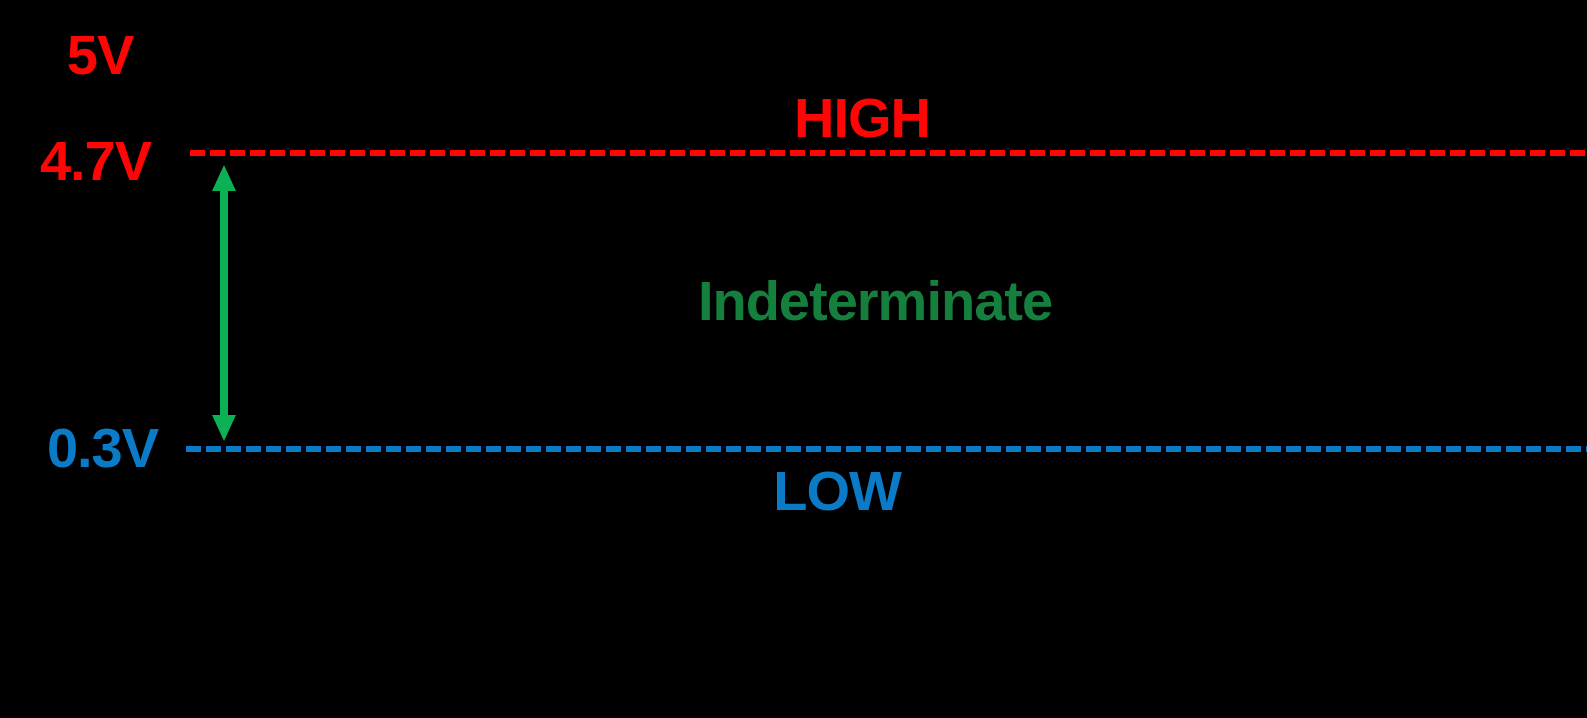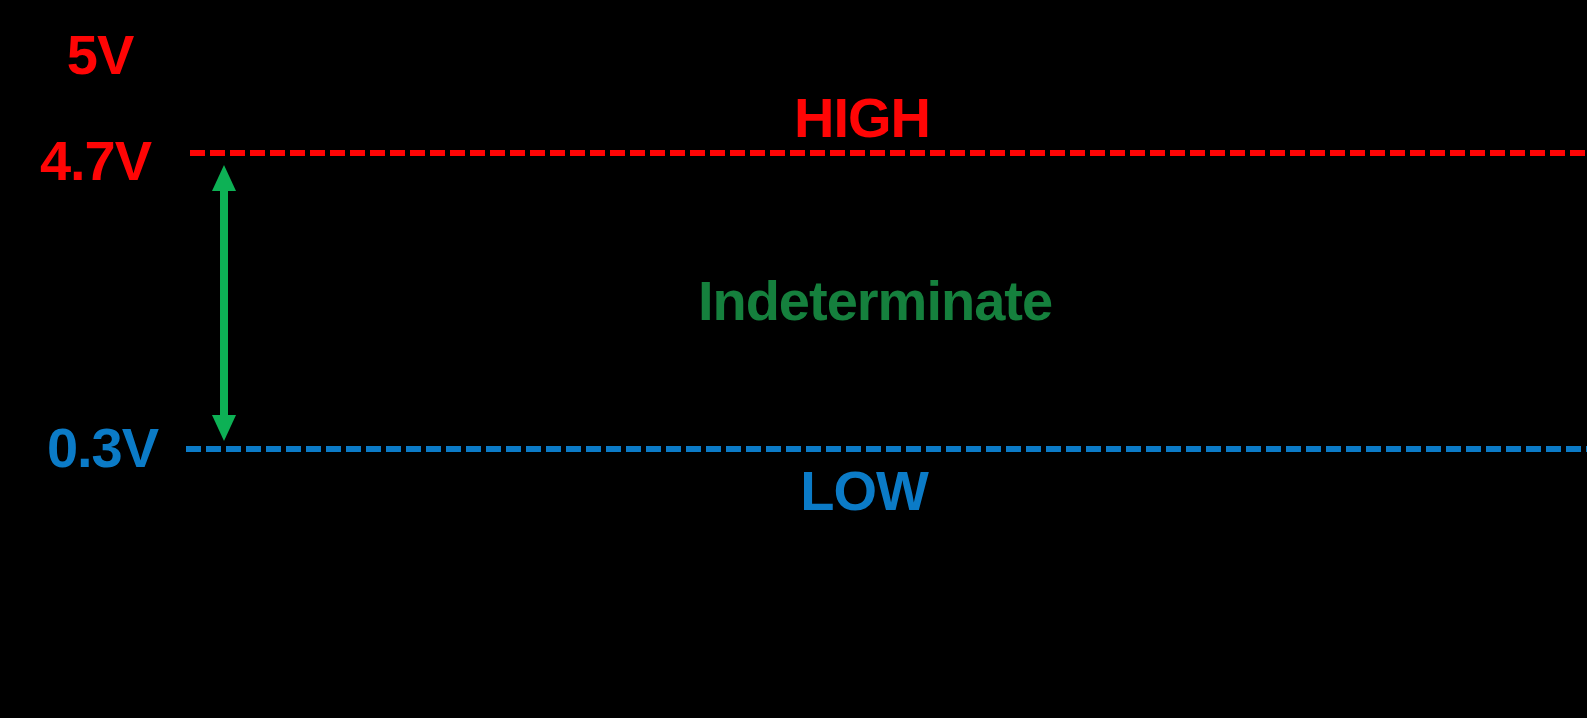--- a/index.html
+++ b/index.html
@@ -53,21 +53,21 @@
     left: 204px;
     top: 165px;
   }
 
   
   .supply-label        { left: 60px;  top: 27px;  width: 80px;  }
   .high-thresh-label   { left: 28px;  top: 133px; width: 135px; }
   .high-region-label   { left: 762px; top: 60px;  width: 200px; margin-top: 30px; }
   .indet-region-label  { left: 675px; top: 273px; width: 400px; }
   .low-thresh-label    { left: 40px;  top: 420px; width: 125px; }
-  .low-region-label    { left: 764px; top: 463px; width: 200px; }
+  .low-region-label    { left: 737px; top: 463px; width: 200px; }
   .ground-label        { left: 45px;  top: 500px; width: 125px; }
 </style>
 </head>
 <body>
 
 <div class="canvas">
 
   <div class="lbl red supply-label">5V</div>
 
   <div class="lbl red high-thresh-label">4.7V</div>

